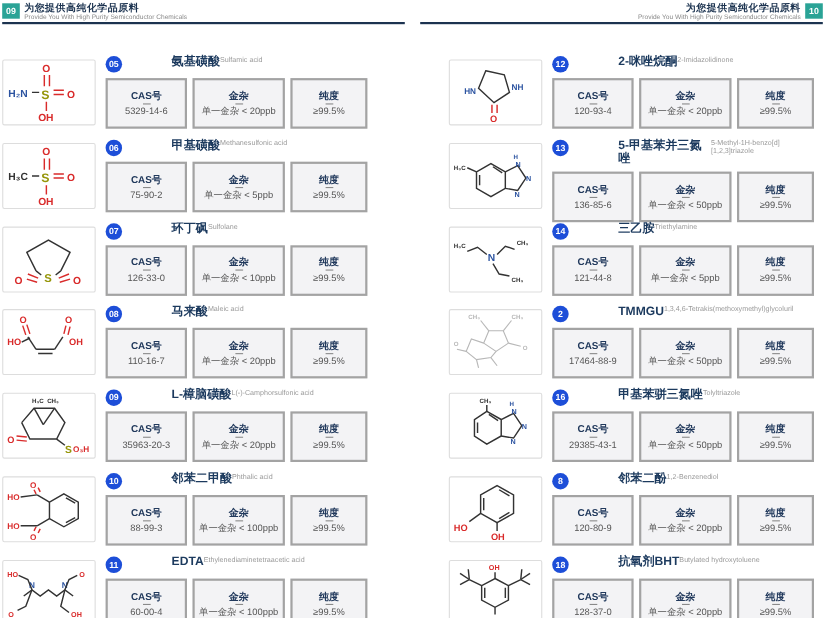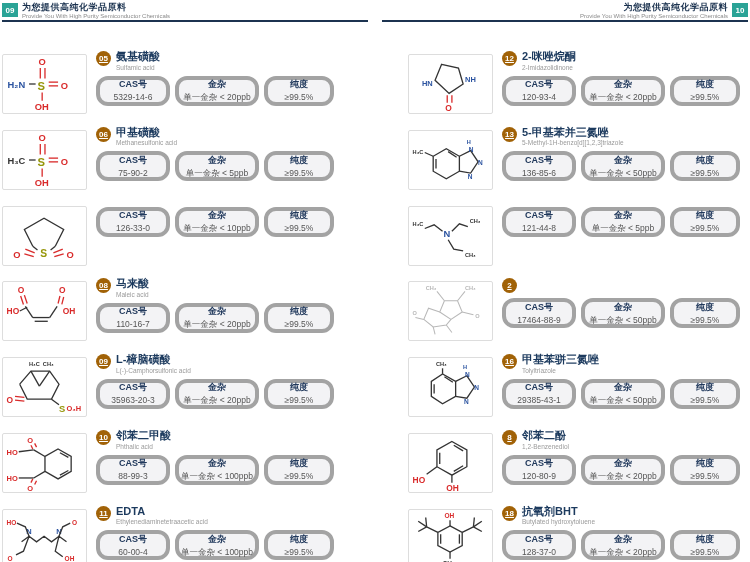--- a/index.html
+++ b/index.html
@@ -24,27 +24,27 @@
 
   
   .entries { position:absolute; top:48px; left:2px; right:8px; display:flex; flex-direction:column; }
   .page.right .entries { left:33px; right:5px; }
   .entry { height:75.8px; display:flex; align-items:flex-start; }
   .struct { width:85px; height:60px; flex:none; margin-top:6px; border:1px solid #ddd;
             border-radius:2px; background:#fff; display:flex; align-items:center; justify-content:center; }
   .struct svg { width:83px; height:58px; }
   .content { flex:1; margin-left:9px; margin-top:2px; }
   .head { display:flex; gap:5px; align-items:flex-start; }
-  .badge { width:15px; height:15px; flex:none; border-radius:50%; background:#a16207; color:#fff;
-           font-size:8px; font-weight:bold; display:flex; align-items:center; justify-content:center; margin-top:1px;text-decoration:underline; }
-  .names { display:flex; flex-direction:column; }
+  .badge { width:15px; height:15px; flex:none; border-radius:50%; background:#1d4ed8; color:#fff;
+           font-size:8px; font-weight:bold; display:flex; align-items:center; justify-content:center; margin-top:1px; }
+  .names { display:flex; flex-direction:row;margin-left:40px; }
   .cn { font-size:11px; font-weight:bold; color:#1c3a5e; line-height:1.15; }
   .en { font-size:6.5px; color:#9a9a9a; margin-top:1px; }
   .boxes { display:flex; gap:5px; margin-top:5px; }
-  .box { height:30px; background:#f3f3f5; border:4px solid #a3a3a3; border-radius:12px;
+  .box { height:46px; background:#f3f3f5; border:2px solid #a3a3a3; border-radius:0;
          display:flex; flex-direction:column; align-items:center; justify-content:center; padding:2px; }
   .box.cas { width:74px; } .box.metal { width:84px;justify-content:center; } .box.purity { width:70px; }
   .bt { font-size:9px; font-weight:bold; color:#21395c; line-height:1; }
   .dash { width:7px; height:1px; background:#8a8a8a; margin:2px 0; }
   .bv { font-size:8.5px; color:#555; line-height:1; white-space:nowrap; }
 
   
   svg .k  { stroke:#333; stroke-width:1.4; fill:none; }
   svg .kg { stroke:#b8b8b8; stroke-width:1.1; fill:none; }
   svg .rl { stroke:#d92b2b; stroke-width:1.4; fill:none; }
@@ -166,20 +166,27 @@
             <text x="38" y="53" class="ts" font-size="11">S</text>
             <line x1="32" y1="49" x2="22" y2="45" class="rl"></line>
               <line x1="31" y1="53" x2="21" y2="50" class="rl"></line>
             <text x="9" y="55" class="tr" font-size="10">O</text>
             <line x1="52" y1="49" x2="62" y2="45" class="rl"></line>
               <line x1="53" y1="53" x2="63" y2="50" class="rl"></line>
             <text x="66" y="55" class="tr" font-size="10">O</text>
           </svg>
         </div>
         <div class="content">
+          <div class="head">
+            <span class="badge">07</span>
+            <span class="names">
+              <span class="cn">环丁砜</span>
+              <span class="en">Sulfolane</span>
+            </span>
+          </div>
           <div class="boxes">
             <div class="box cas">
               <span class="bt">CAS号</span>
                 <span class="dash"></span>
               <span class="bv">126-33-0</span>
             </div>
             <div class="box metal">
               <span class="bt">金杂</span>
                 <span class="dash"></span>
               <span class="bv">单一金杂 &lt; 10ppb</span>
@@ -477,20 +484,27 @@
             <text x="35" y="32" class="tb" font-size="10">N</text>
             <polyline points="44,26 52,18 61,21" class="k"></polyline>
             <text x="63" y="17" class="tk" font-size="6">CH₃</text>
             <polyline points="34,26 25,19 15,23" class="k"></polyline>
             <text x="2" y="20" class="tk" font-size="6">H₃C</text>
             <polyline points="40,35 46,45 56,47" class="k"></polyline>
             <text x="58" y="53" class="tk" font-size="6">CH₃</text>
           </svg>
         </div>
         <div class="content">
+          <div class="head">
+            <span class="badge">14</span>
+            <span class="names">
+              <span class="cn">三乙胺</span>
+              <span class="en">Triethylamine</span>
+            </span>
+          </div>
           <div class="boxes">
             <div class="box cas">
               <span class="bt">CAS号</span>
                 <span class="dash"></span>
               <span class="bv">121-44-8</span>
             </div>
             <div class="box metal">
               <span class="bt">金杂</span>
                 <span class="dash"></span>
               <span class="bv">单一金杂 &lt; 5ppb</span>
@@ -517,20 +531,24 @@
               <text x="69" y="39" class="tg" font-size="6">O</text>
             <line x1="14" y1="40" x2="5" y2="38" class="kg"></line>
               <text x="2" y="35" class="tg" font-size="6">O</text>
             <line x1="24" y1="48" x2="26" y2="56" class="kg"></line>
             <line x1="38" y1="46" x2="44" y2="54" class="kg"></line>
           </svg>
         </div>
         <div class="content">
           <div class="head">
             <span class="badge">2</span>
+            <span class="names">
+              <span class="cn">TMMGU</span>
+              <span class="en">1,3,4,6-Tetrakis(methoxymethyl)glycoluril</span>
+            </span>
           </div>
           <div class="boxes">
             <div class="box cas">
               <span class="bt">CAS号</span>
                 <span class="dash"></span>
               <span class="bv">17464-88-9</span>
             </div>
             <div class="box metal">
               <span class="bt">金杂</span>
                 <span class="dash"></span>

